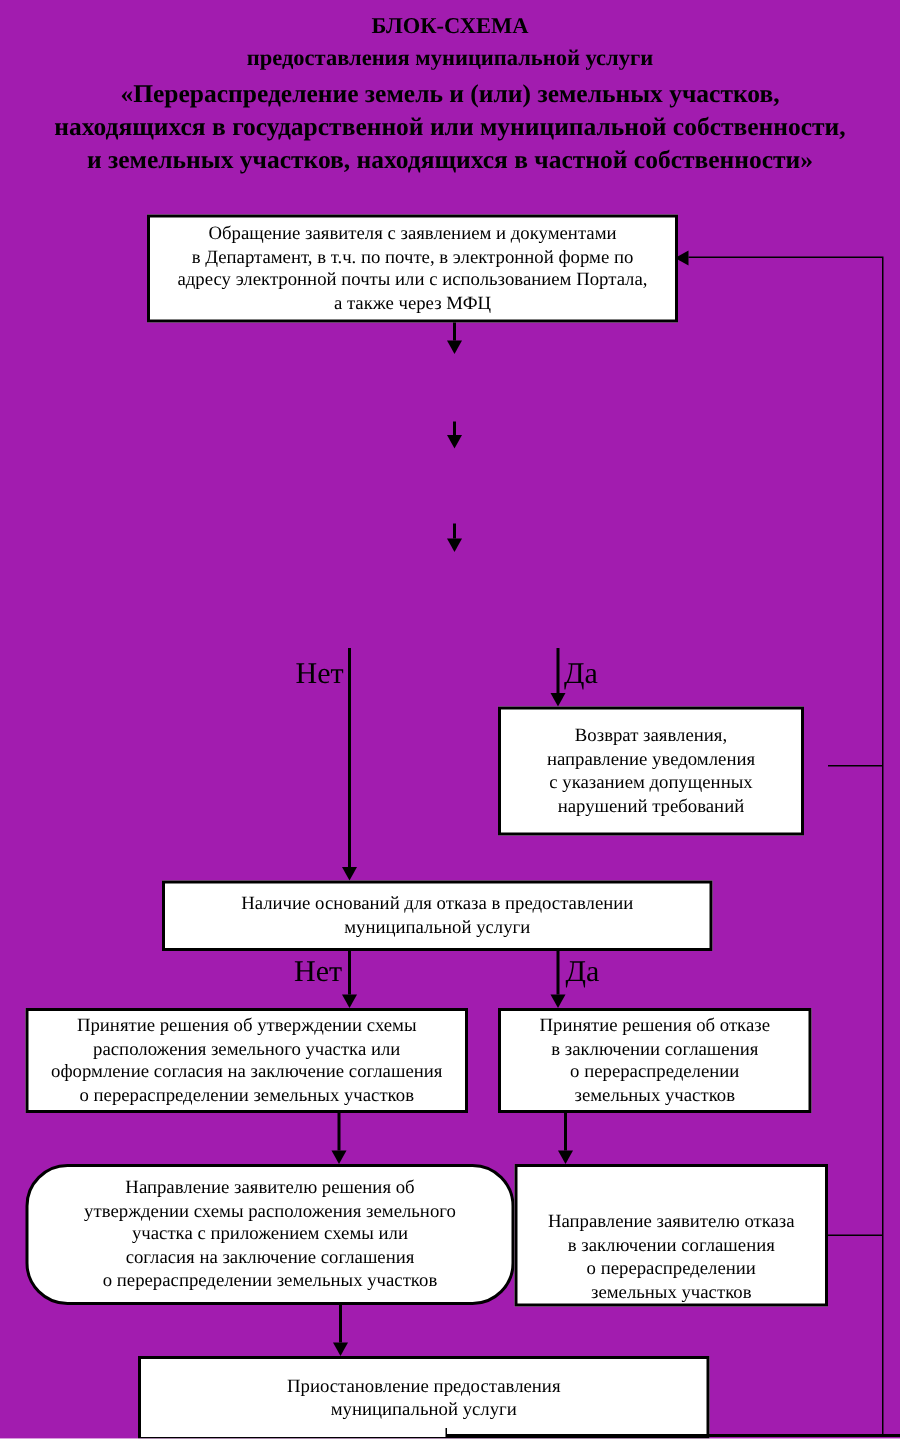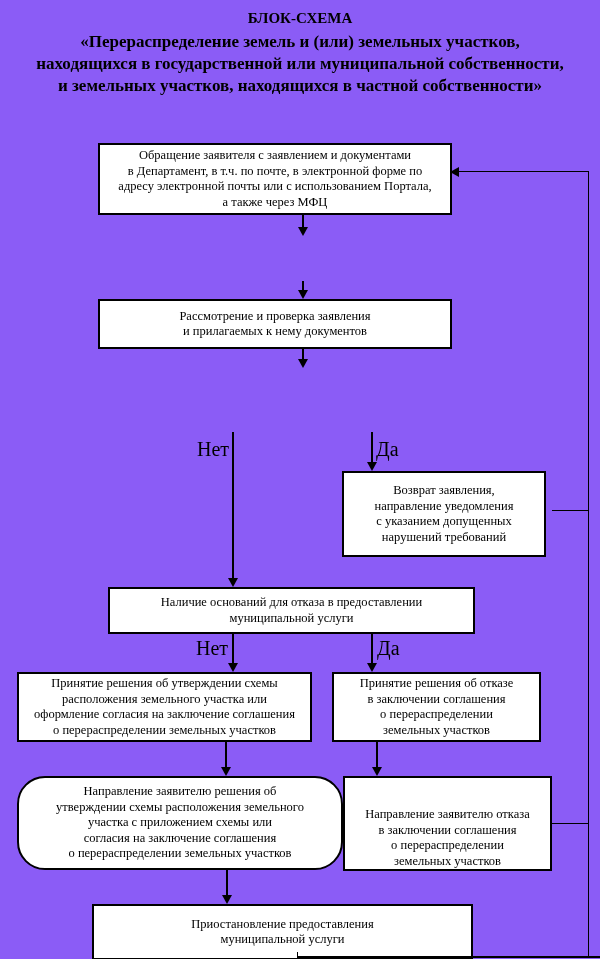--- a/index.html
+++ b/index.html
@@ -1,35 +1,35 @@
 <!DOCTYPE html>
 <html><head>
 <meta charset="utf-8">
 <style>
   html,body { margin:0; padding:0; background:#fff; }
   .canvas {
-    position:relative; width:600px; height:959px; background:#8b5cf6;
+    position:relative; width:600px; height:959px; background:#a21caf;
     font-family:"Liberation Serif", serif; color:#000; overflow:hidden;
   }
   
   .title { position:absolute; top:8px; left:0; width:600px; text-align:center; font-weight:bold; }
   .t1 { font-size:15px; line-height:21px; }
   .t2 { font-size:17px; line-height:22px; white-space:pre-line; margin-top:2px; }
   
   .box {
     position:absolute; border:2px solid #000; background:#fff; box-sizing:border-box;
     display:flex; align-items:center; justify-content:center; text-align:center;
     font-size:12.5px; line-height:15.5px;
   }
   .box span { white-space:pre-line; display:block; width:100%; }
   .b1  { left:98px;  top:143px; width:354px; height:72px; }
   .b2  { left:98px;  top:236px; width:354px; height:45px; }
   .b3  { left:98px;  top:299px; width:354px; height:50px; }
   .b4  { left:97px;  top:368px; width:355px; height:64px; }
-  .b5  { left:342px; top:471px; width:204px; height:86px; }
+  .b5  { left:332px; top:471px; width:204px; height:86px; }
   .b6  { left:108px; top:587px; width:367px; height:47px; }
   .b7  { left:17px;  top:672px; width:295px; height:70px; }
   .b8  { left:332px; top:672px; width:209px; height:70px; }
   .b9  { left:17px;  top:776px; width:326px; height:94px;border-radius:28px; }
   .b10 { left:343px; top:776px; width:209px; height:95px; align-items:flex-end; padding-top:3px; }
   .b11 { left:92px;  top:904px; width:381px; height:56px; }
   
   .vline { position:absolute; width:2px; background:#000; }
   .hline { position:absolute; height:1px; background:#000; }
   .thin  { width:1px; }
@@ -72,34 +72,31 @@
   .lnet2 { left:196px; top:640px; }
   .lda2  { left:377px; top:640px; }
 </style>
 </head>
 <body>
 
 <div class="canvas">
 
   <div class="title">
     <div class="t1">БЛОК-СХЕМА</div>
+    <div class="t1">предоставления муниципальной услуги</div>
     <div class="t2">«Перераспределение земель и (или)  земельных участков,
 находящихся в государственной или муниципальной собственности,
 и земельных участков, находящихся в частной собственности»</div>
   </div>
 
   <div class="box b1">
     <span>Обращение заявителя с заявлением и документами
 в Департамент, в т.ч. по почте, в электронной форме по
 адресу  электронной почты или с использованием Портала,
 а также через МФЦ</span>
-  </div>
-  <div class="box b3">
-    <span>Рассмотрение и проверка заявления
-и прилагаемых к нему документов</span>
   </div>
   <div class="box b5">
     <span>Возврат заявления,
 направление уведомления
 с указанием допущенных
 нарушений требований</span>
   </div>
   <div class="box b6">
     <span>Наличие оснований для отказа в предоставлении
 муниципальной услуги</span>

